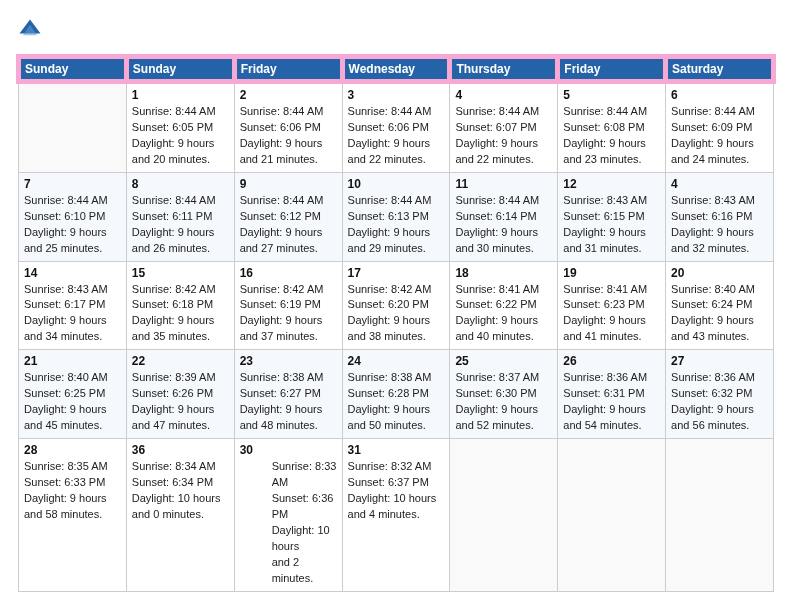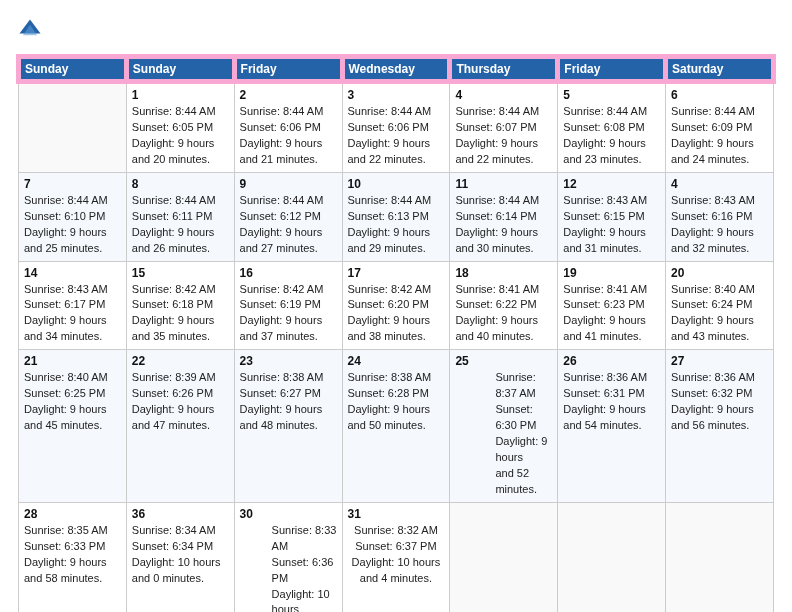--- a/index.html
+++ b/index.html
@@ -292,21 +292,21 @@
         </td>
         <td>
           <div class="day-num">24</div>
           <div class="day-info" style="white-space: pre-line;">Sunrise: 8:38 AM
 Sunset: 6:28 PM
 Daylight: 9 hours
 and 50 minutes.</div>
         </td>
         <td>
           <div class="day-num">25</div>
-          <div class="day-info" style="white-space: pre-line; margin-left: 40px;">Sunrise: 8:37 AM
+          <div class="day-info" style="white-space: pre-line;">Sunrise: 8:37 AM
 Sunset: 6:30 PM
 Daylight: 9 hours
 and 52 minutes.</div>
         </td>
         <td>
           <div class="day-num">26</div>
           <div class="day-info" style="white-space: pre-line;">Sunrise: 8:36 AM
 Sunset: 6:31 PM
 Daylight: 9 hours
 and 54 minutes.</div>
@@ -336,21 +336,21 @@
         </td>
         <td>
           <div class="day-num">30</div>
           <div class="day-info" style="white-space: pre-line; margin-left: 32px;">Sunrise: 8:33 AM
 Sunset: 6:36 PM
 Daylight: 10 hours
 and 2 minutes.</div>
         </td>
         <td>
           <div class="day-num">31</div>
-          <div class="day-info" style="white-space: pre-line; text-align: center;">Sunrise: 8:32 AM
+          <div class="day-info" style="white-space: pre-line;">Sunrise: 8:32 AM
 Sunset: 6:37 PM
 Daylight: 10 hours
 and 4 minutes.</div>
         </td>
         <td class="empty"></td>
         <td class="empty"></td>
         <td class="empty"></td>
       </tr>
     </tbody>
 </table>

